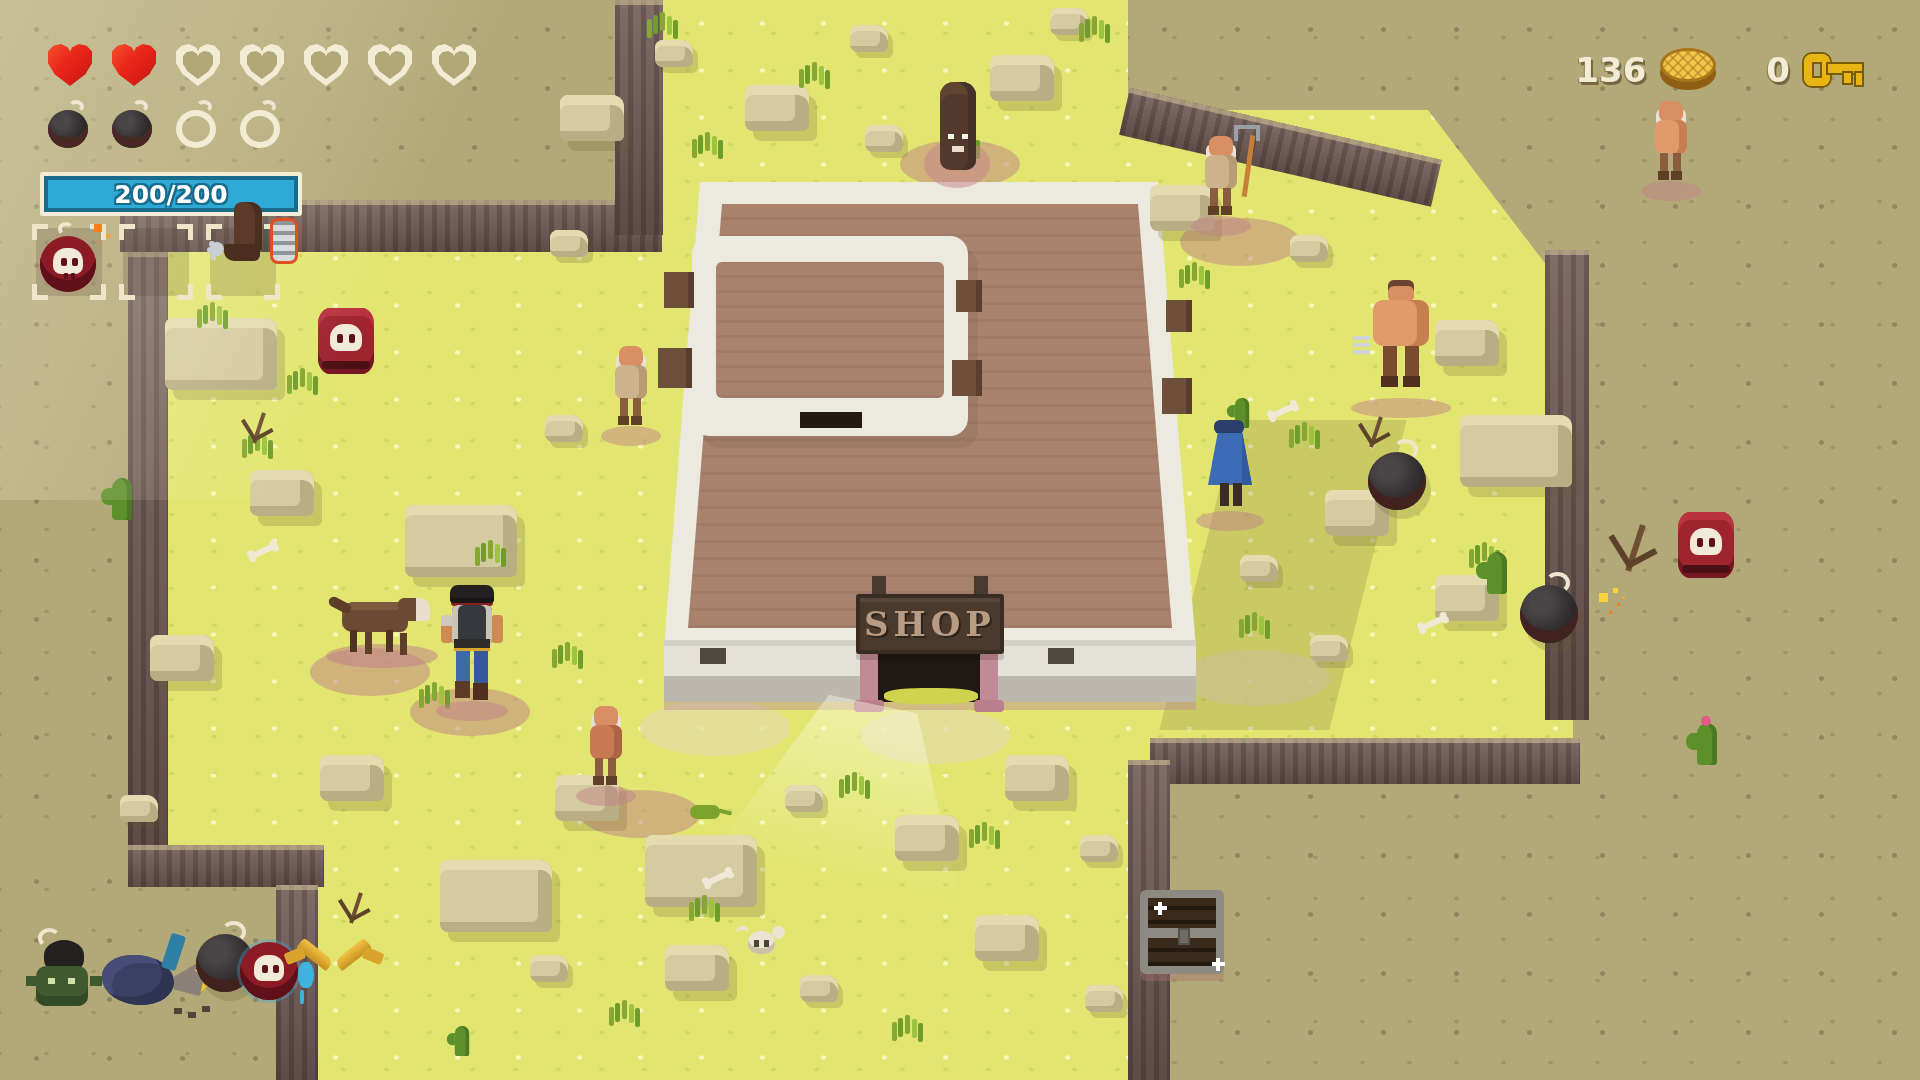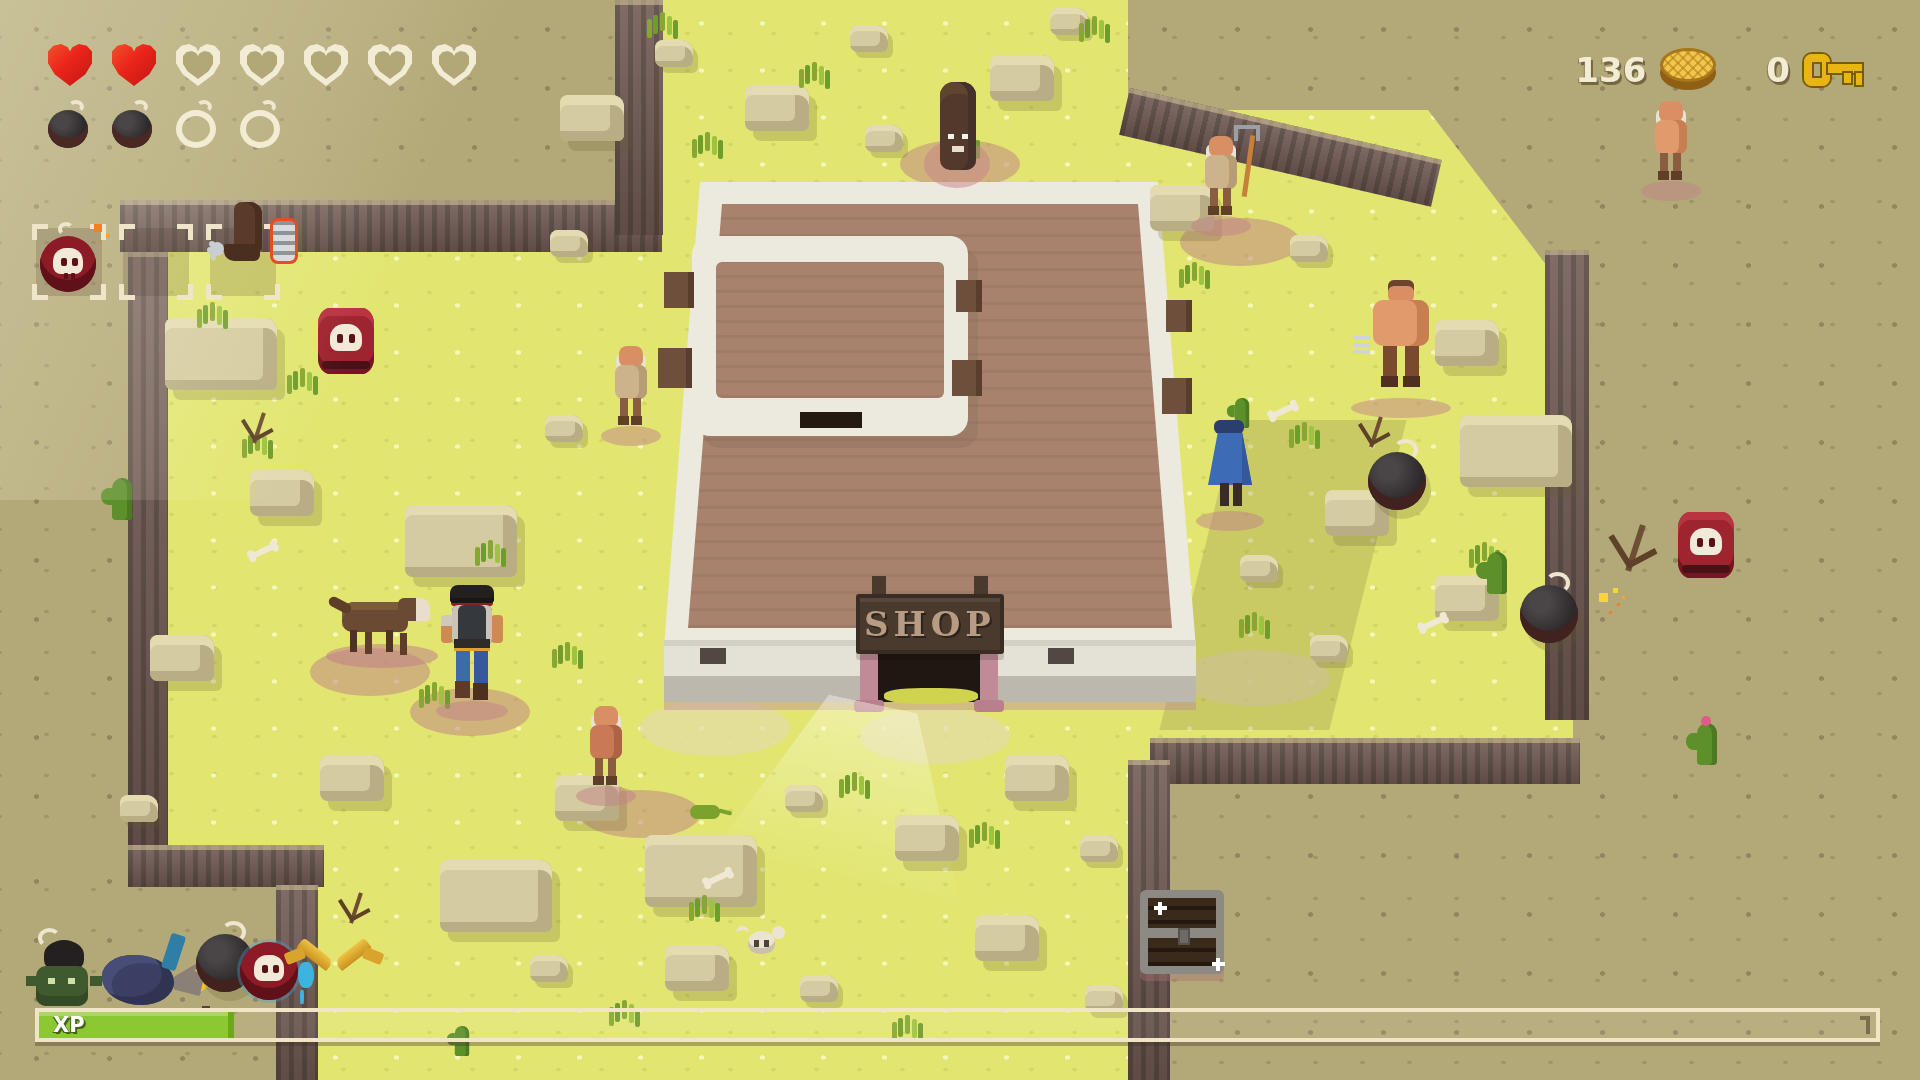--- a/index.html
+++ b/index.html
@@ -827,20 +827,25 @@
         <b></b>
         <u></u>
       </div>
     </div>
 
   <div class="abs sunbeam" style="left:0;top:0;width:700px;height:500px;
        background:linear-gradient(115deg,rgba(255,255,235,.28) 0%,rgba(255,255,235,.12) 38%,rgba(255,255,235,0) 55%);"></div>
 
   <div class="abs hud" id="hearts-row" style="left:48px;top:44px;"><div class="heart filled"><span class="shape"></span></div><div class="heart filled"><span class="shape"></span></div><div class="heart empty"><span class="shape outer"></span><span class="shape inner"></span></div><div class="heart empty"><span class="shape outer"></span><span class="shape inner"></span></div><div class="heart empty"><span class="shape outer"></span><span class="shape inner"></span></div><div class="heart empty"><span class="shape outer"></span><span class="shape inner"></span></div><div class="heart empty"><span class="shape outer"></span><span class="shape inner"></span></div></div>
   <div class="abs hud" id="bombs-row" style="left:48px;top:104px;"><div class="bomb-ui filled"><span class="ball"></span><span class="fuse"></span></div><div class="bomb-ui filled"><span class="ball"></span><span class="fuse"></span></div><div class="bomb-ui empty"><span class="ball"></span><span class="fuse"></span></div><div class="bomb-ui empty"><span class="ball"></span><span class="fuse"></span></div></div>
+  <div class="abs hud" id="health-bar">
+    <div id="health-inner" style="background: rgb(47, 169, 214);">
+      <span>200/200</span>
+    </div>
+  </div>
   <div class="abs hud" id="slots-row" style="left:36px;top:228px;width:260px;height:70px;">
       <div class="slot" style="left: 0px; top: 0px;">
         <span class="corner c1"></span>
         <span class="corner c2"></span>
         <span class="corner c3"></span>
         <span class="corner c4"></span>
         <div class="icon-skull-bomb">
           <span class="fuse"></span>
           <span class="spark"></span>
         </div>
@@ -873,19 +878,14 @@
       </span>
     <span class="hud-num">0</span>
     <span id="key-icon">
       <span class="ring"></span>
         <span class="stem"></span>
         <span class="tooth1"></span>
         <span class="tooth2"></span>
     </span>
   </div>
 
-  <div class="abs hud" id="xp-bar">
-    <div id="xp-fill" style="width: 10.6%; background: rgb(140, 200, 50);"></div>
-    <div id="xp-label">XP</div>
-    <div class="endcap"></div>
-  </div>
 
 </div>
 
 </body></html>

